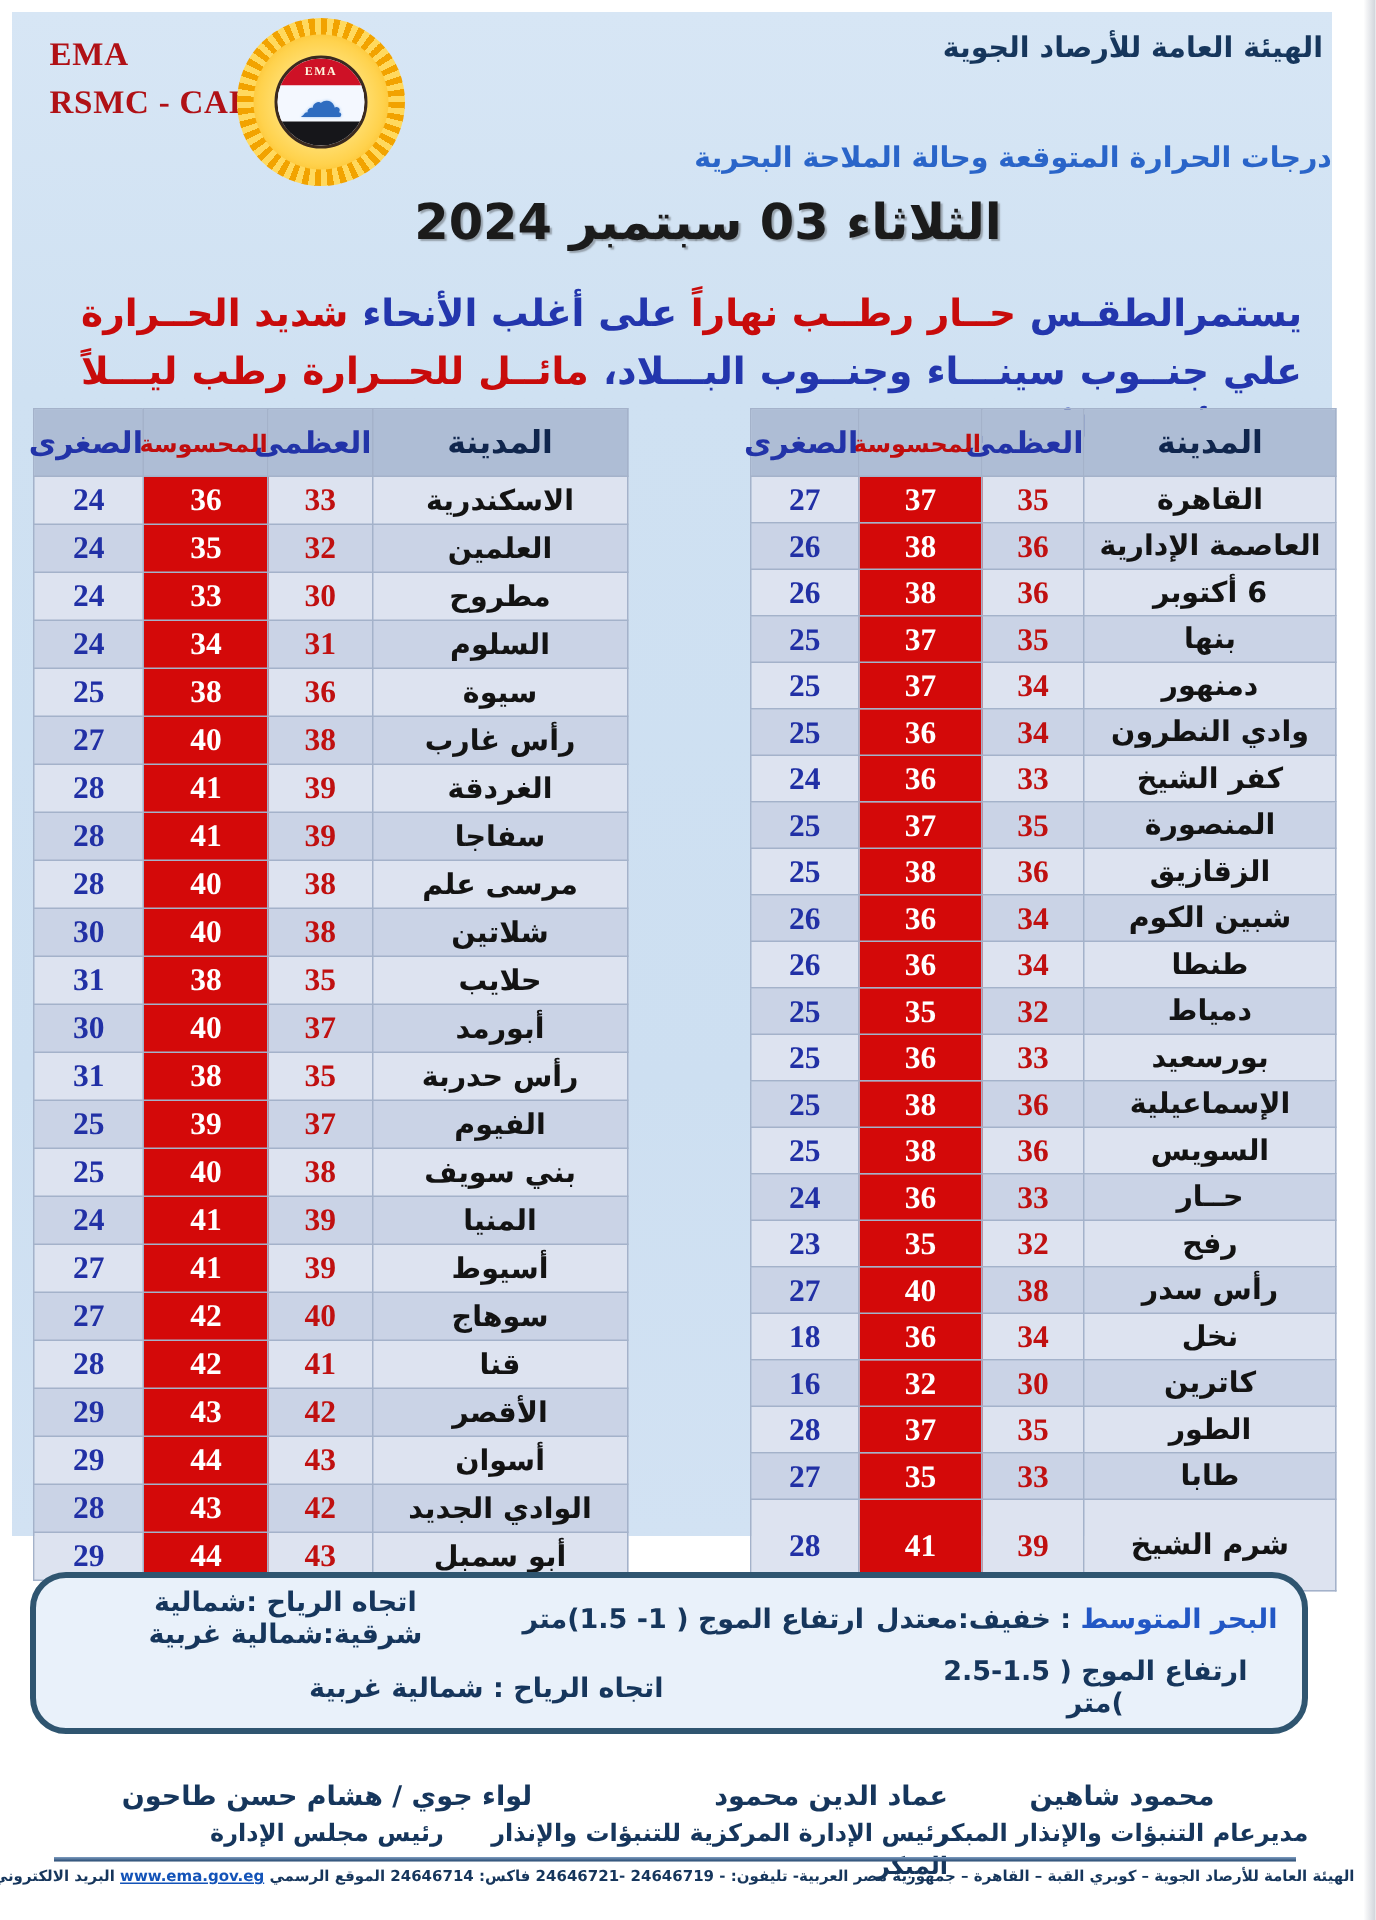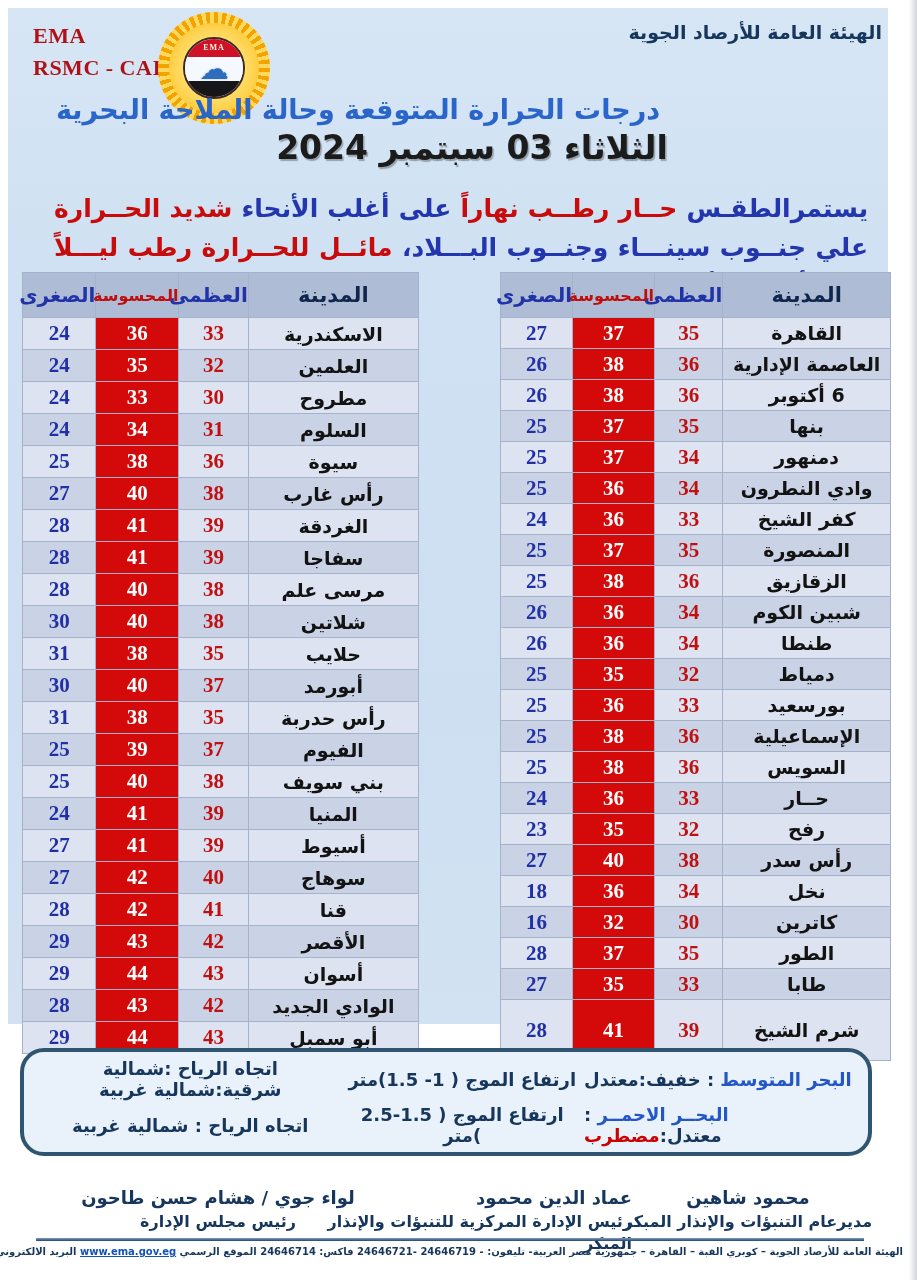--- a/index.html
+++ b/index.html
@@ -19,22 +19,22 @@
     background:radial-gradient(circle,#ffe98f 25%,#ffd24d 65%,#f6a800 100%);}
   .emblem{position:absolute;inset:25px;border-radius:50%;overflow:hidden;border:2px solid #3a2a20;background:#fff;}
   .flag-red{height:31%;background:#ce1126;display:flex;align-items:center;justify-content:center;}
   .logo-ema{color:#fff8e0;font-size:8px;font-weight:bold;font-family:"Liberation Serif",serif;letter-spacing:1px;}
   .flag-white{height:41%;background:#f4f8ff;display:flex;align-items:center;justify-content:center;}
   .cloud-icon{color:#2e6cc0;font-size:30px;line-height:.6;text-shadow:0 0 2px #9dc3ef;}
   .flag-black{height:28%;background:#16161a;}
   .org-ar{position:absolute;right:6px;top:8px;color:#16365c;font-weight:bold;
     font-size:19px;line-height:1.75;}
 
-  .doc-title{position:absolute;left:48px;right:0;top:86px;text-align:left;
-    color:#2a65c9;font-size:27px;font-weight:bold;}
+  .doc-title{position:absolute;left:48px;right:0;top:86px;text-align:right;
+    color:#2a65c9;font-size:19px;font-weight:bold;}
   .doc-date{position:absolute;left:48px;right:0;top:120px;text-align:center;color:#1b1b1b;
     font-size:33px;font-weight:bold;text-shadow:1.5px 1.5px 1px rgba(40,40,40,.35);}
 
   
   .paragraph{position:absolute;right:20px;left:46px;top:182px;direction:rtl;text-align:justify;
     font-size:25px;font-weight:bold;line-height:1.55;}
   .seg-blue{color:#2336ad;}
   .seg-red{color:#c80b0b;}
 
   
@@ -434,23 +434,20 @@
 
   <div class="sea-box">
     <div class="sea-row">
       <div class="sea-name">
         <span class="sea-label">البحر المتوسط</span><span> : </span><span>خفيف:معتدل</span>
       </div>
       <div class="sea-wave">ارتفاع الموج ( 1- 1.5)متر</div>
       <div class="sea-wind">اتجاه الرياح :شمالية شرقية:شمالية غربية</div>
     </div>
     <div class="sea-row">
-      <div class="sea-name">
-        <span class="sea-label">البحــر الاحمــر</span><span> : </span><span>معتدل:</span><span class="sea-alert">مضطرب</span>
-      </div>
       <div class="sea-wave">ارتفاع الموج ( 1.5-2.5 )متر</div>
       <div class="sea-wind">اتجاه الرياح : شمالية غربية</div>
     </div>
   </div>
 
   <div class="sig sig-r">
     <div class="sig-name">محمود شاهين</div>
     <div class="sig-title">مديرعام التنبؤات والإنذار المبكر</div>
   </div>
   <div class="sig sig-m">

